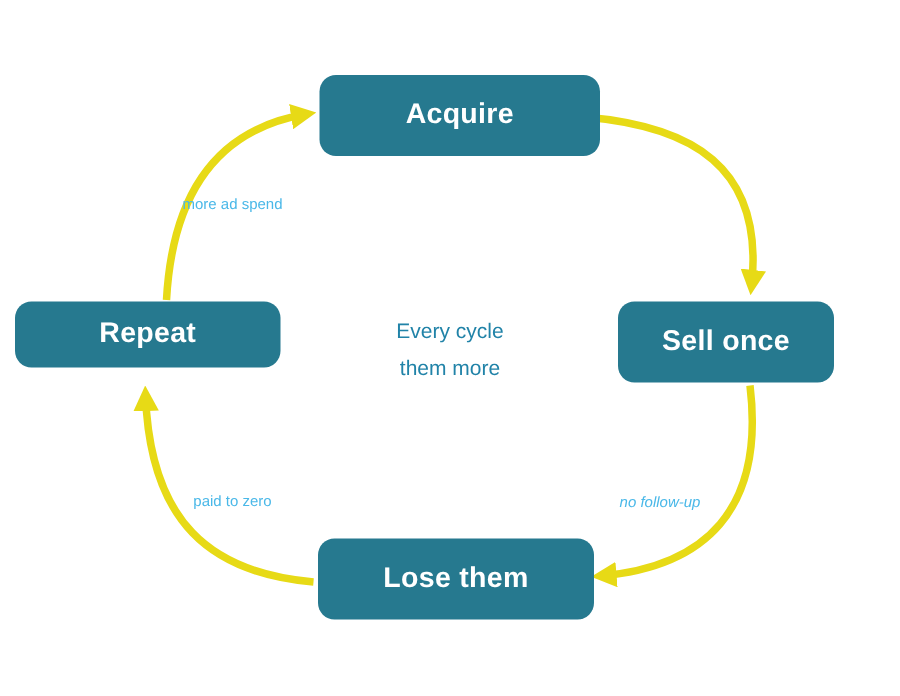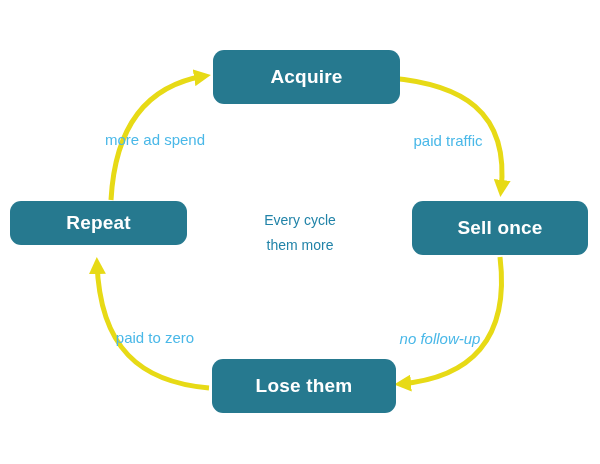--- a/index.html
+++ b/index.html
@@ -40,29 +40,29 @@
     border-radius: 11px;
     display: flex;
     align-items: center;
     justify-content: center;
     color: var(--node-text);
     font-size: 19px;
     font-weight: bold;
     letter-spacing: 0.2px;
   }
   .node-acquire   { left: 213px; top:  50px; width: 187px; height: 54px; }
-  .node-sell-once { left: 412px; top: 201px; width: 176px; height: 54px; }
+  .node-sell-once { left: 412px; top: 201px; width: 144px; height: 54px; }
   .node-lose-them { left: 212px; top: 359px; width: 184px; height: 54px; }
   .node-repeat    { left:  10px; top: 201px; width: 177px; height: 44px; }
   .edge-label {
     position: absolute;
     width: 150px;
     text-align: center;
     color: var(--edge-label);
-    font-size: 15px;
+    font-size: 10px;
   }
   .edge-label-more-ad-spend { left:  80px; top: 131px; }
   .edge-label-paid-traffic  { left: 373px; top: 132px; }
   .edge-label-no-follow-up  { left: 365px; top: 330px; font-style: italic; }
   .edge-label-back-to-zero  { left:  80px; top: 329px; }
   .center-note {
     position: absolute;
     left: 220px; top: 208px;
     width: 160px;
     text-align: center;
@@ -94,21 +94,20 @@
   <div class="node node-sell-once">
     <span>Sell once</span>
   </div>
   <div class="node node-lose-them">
     <span>Lose them</span>
   </div>
   <div class="node node-repeat">
     <span>Repeat</span>
   </div>
 
-  <div class="edge-label edge-label-paid-traffic">paid traffic</div>
   <div class="edge-label edge-label-no-follow-up">no follow-up</div>
   <div class="edge-label edge-label-back-to-zero">paid to zero</div>
   <div class="edge-label edge-label-more-ad-spend">more ad spend</div>
 
   <div class="center-note">
     <div>Every cycle</div>
     <div>them more</div>
   </div>
 
 </div>

